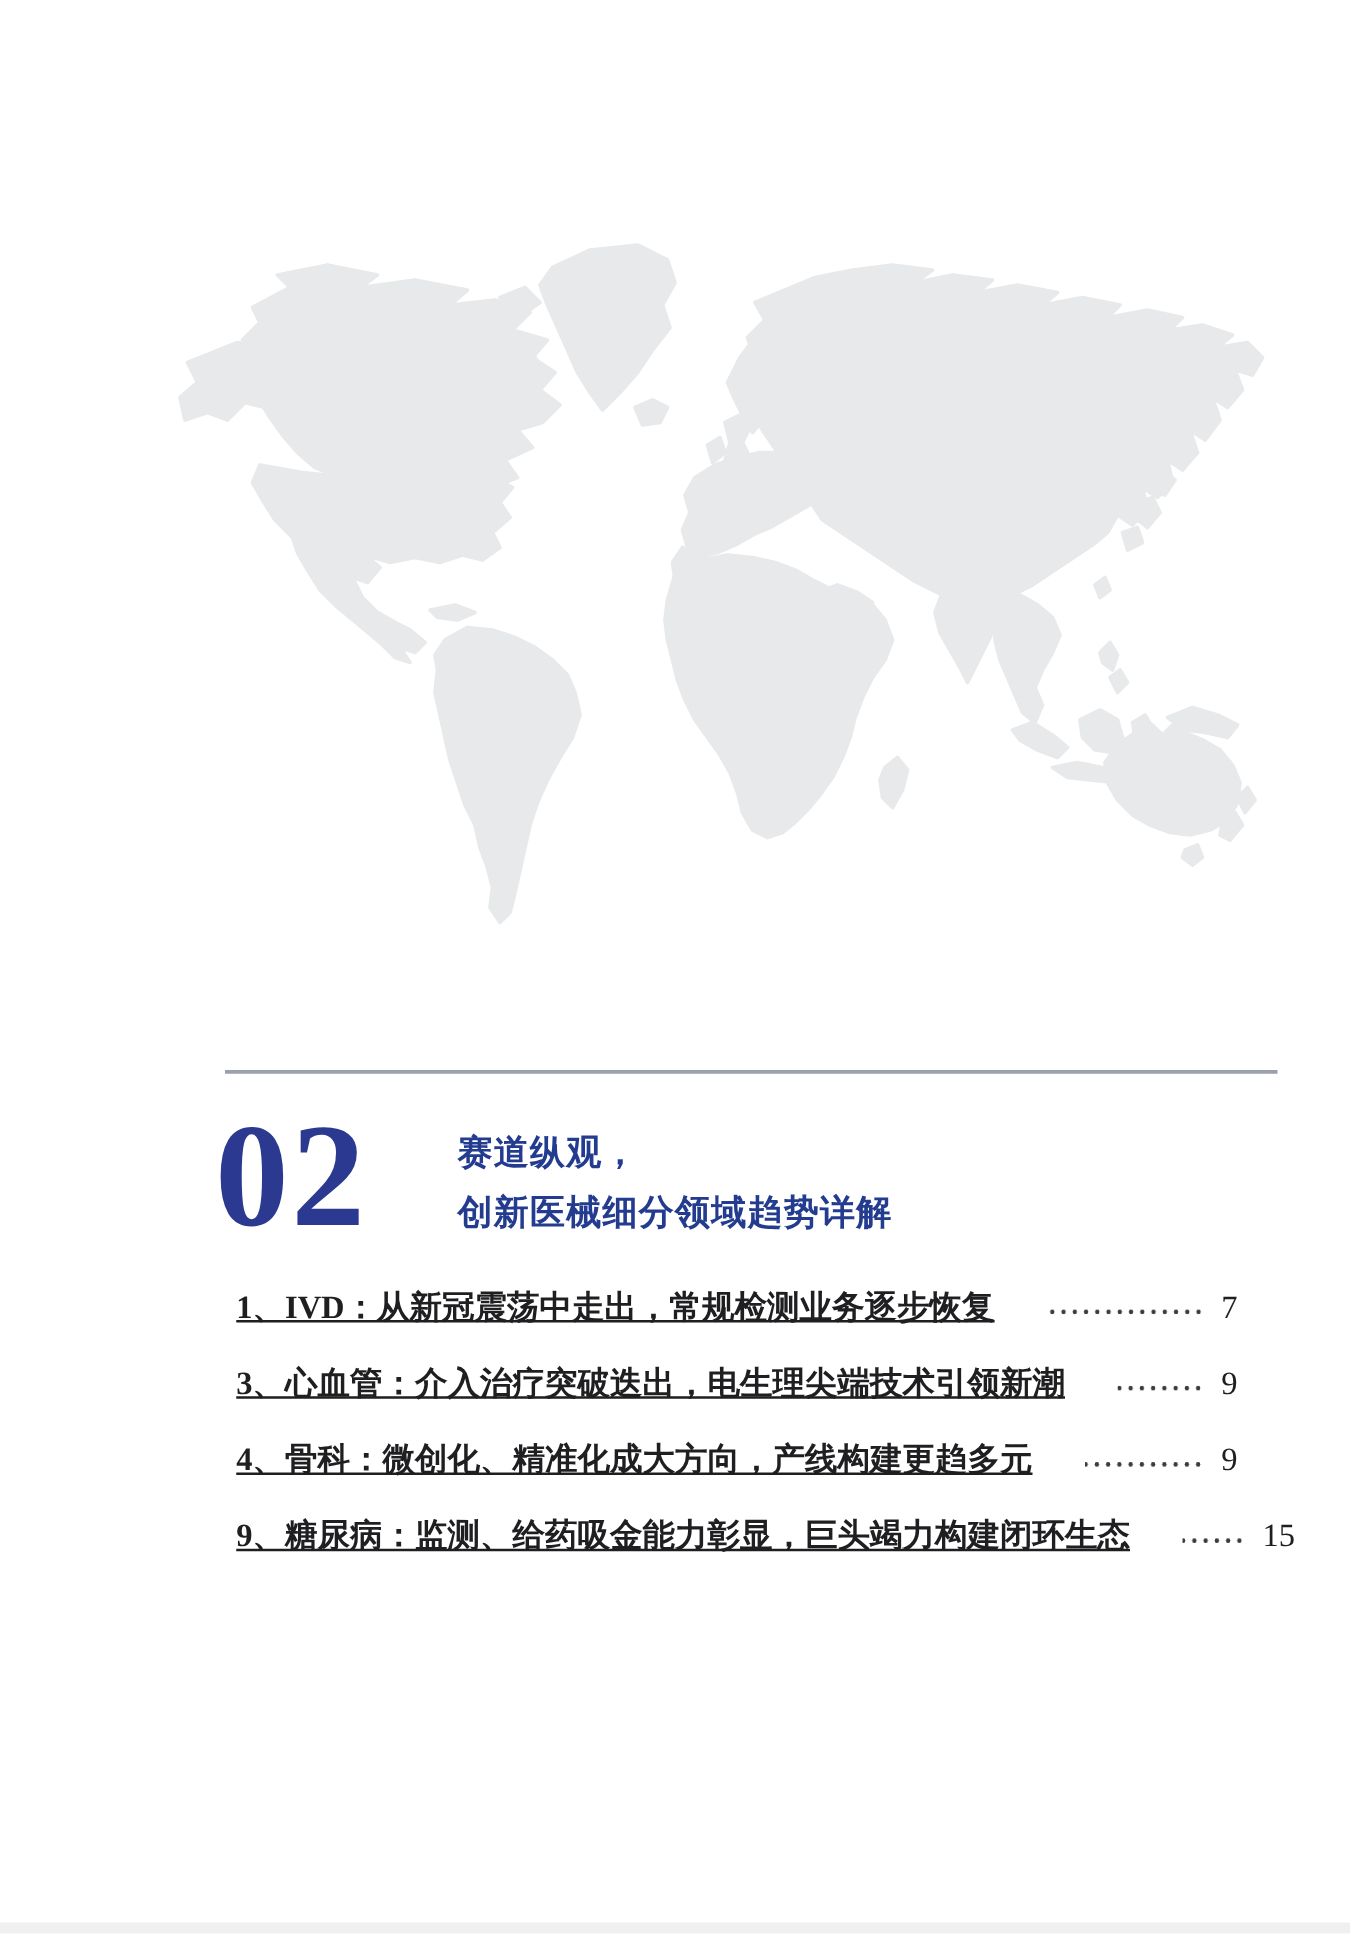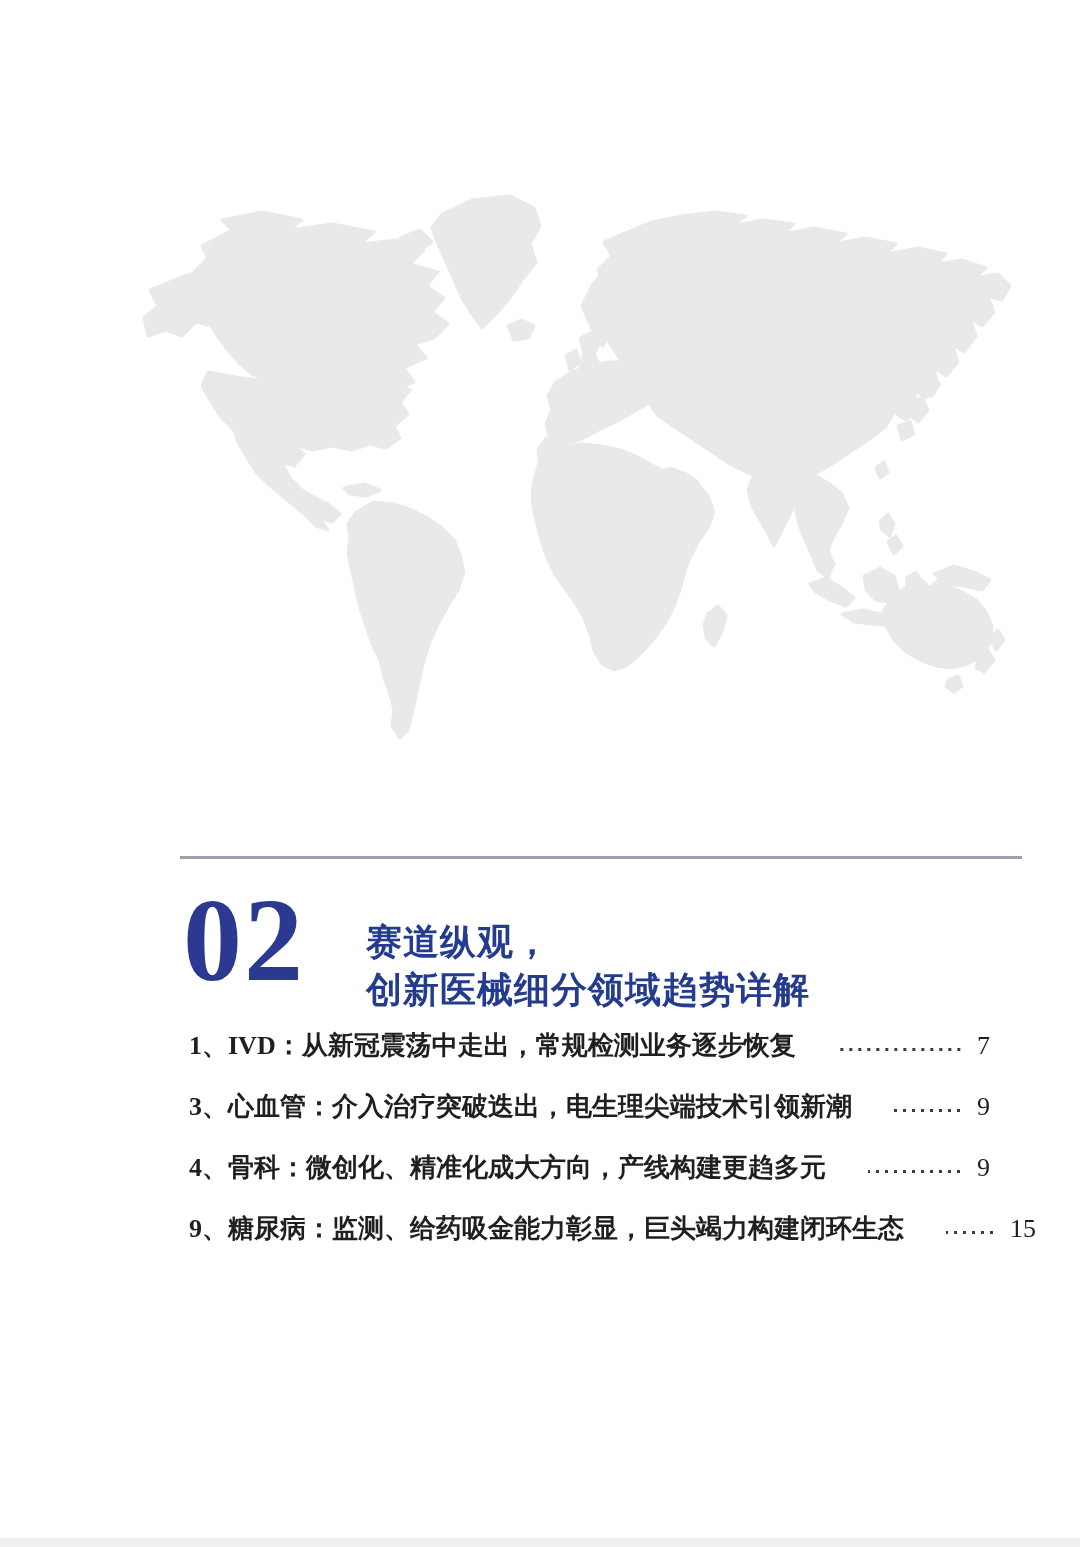--- a/index.html
+++ b/index.html
@@ -27,32 +27,32 @@
     width:872px;height:560px;
   }
   .divider{
     position:absolute;
     left:180px;top:856px;
     width:842px;height:3px;
     background:var(--divider);
   }
   .section-number{
     position:absolute;
-    left:183px;top:898px;
+    left:172px;top:898px;
     font-size:118px;
     line-height:86px;
     font-weight:700;
     color:var(--accent);
     letter-spacing:2px;
     text-align:center;
   }
   .section-title{
     position:absolute;
-    left:366px;top:918px;
-    font-size:36px;
+    left:366px;top:899px;
+    font-size:28px;
     line-height:48px;
     font-weight:700;
     color:var(--title_blue);
     letter-spacing:1px;
   }
   .toc{
     position:absolute;
     left:189px;top:1032px;
     width:824px;
   }
@@ -60,20 +60,21 @@
     display:flex;
     align-items:center;
     line-height:28px;
     margin-bottom:33px;
   }
   .toc-label{
     font-size:26px;
     font-weight:700;
     color:var(--toc_text);
     white-space:nowrap;
+    text-decoration:underline;
   }
   .toc-dots{
     flex:1 1 auto;
     min-width:50px;
     height:5px;
     margin:0 14px 0 42px;
     align-self:center;
     transform:translateY(3px);
     background-image:radial-gradient(circle, var(--dot_color) 1.7px, transparent 2px);
     background-size:9px 5px;

